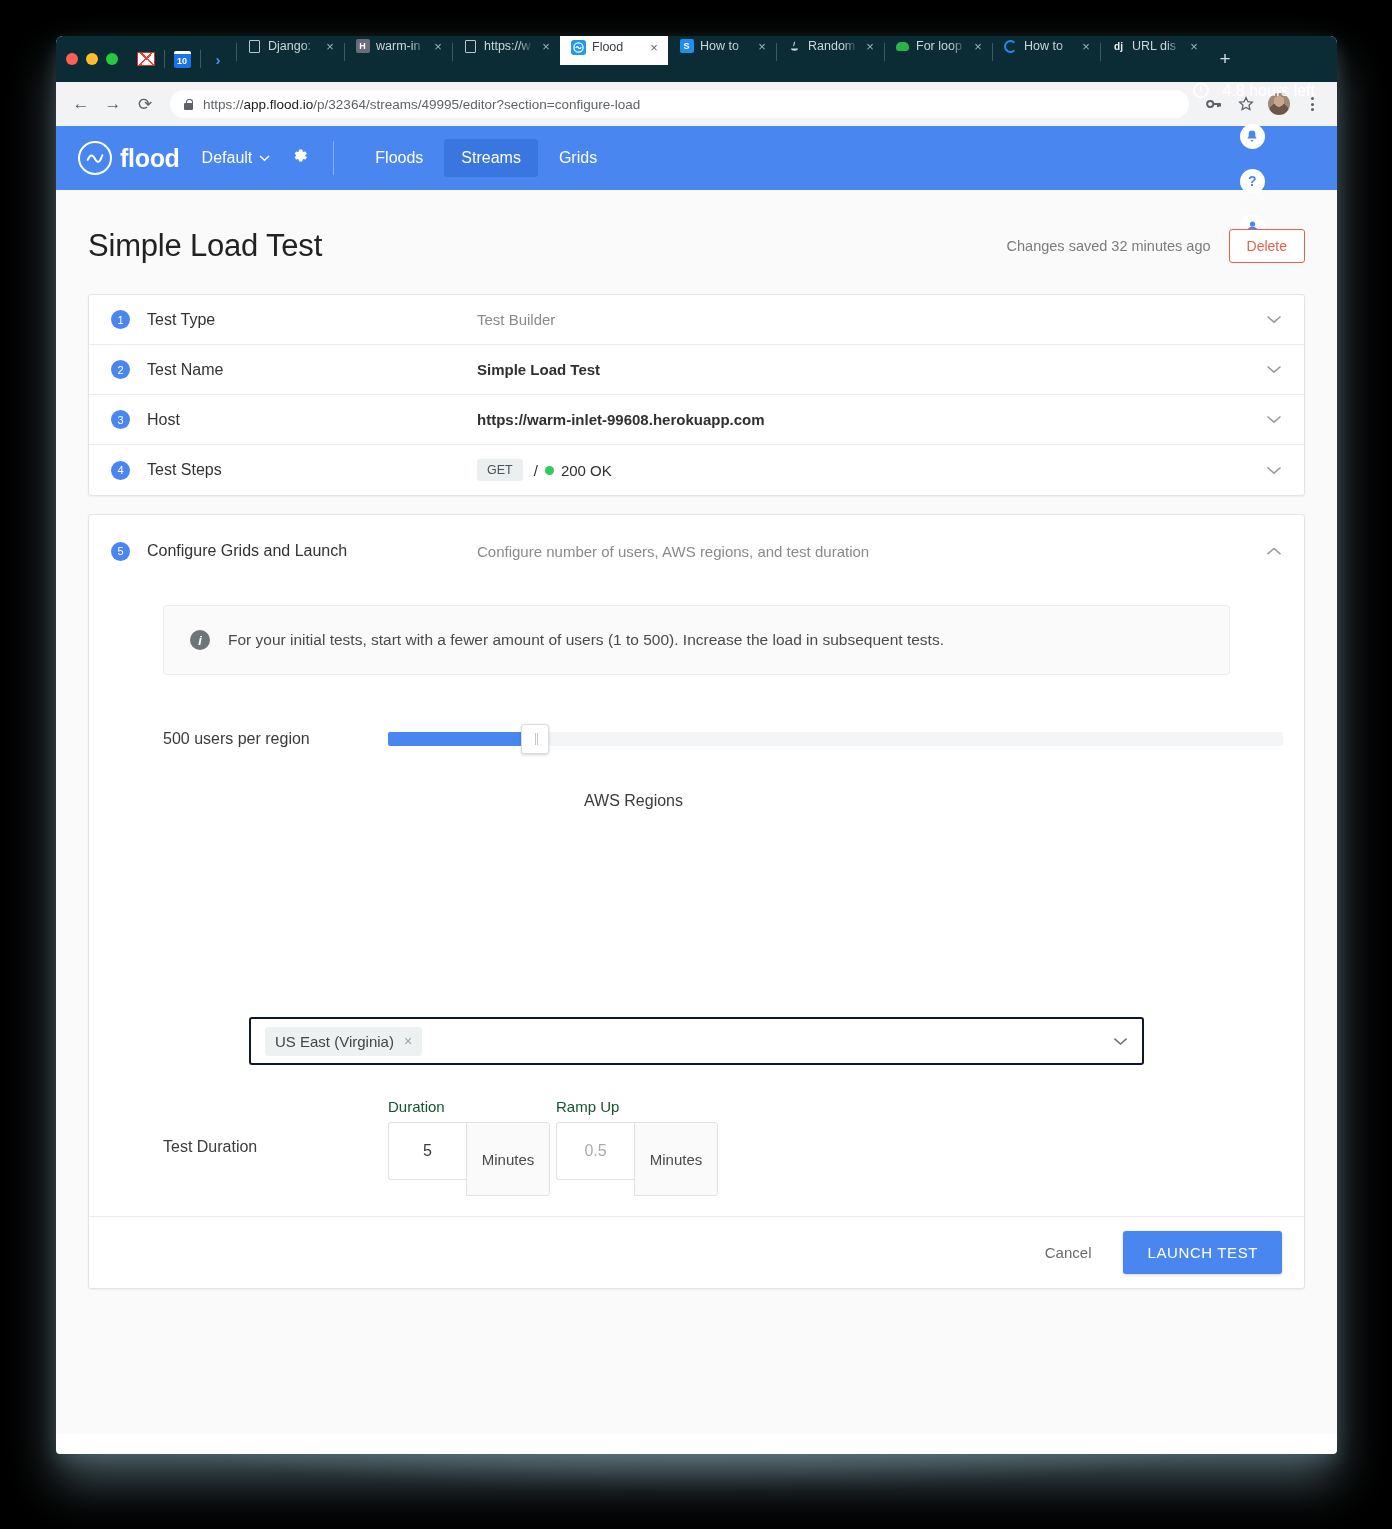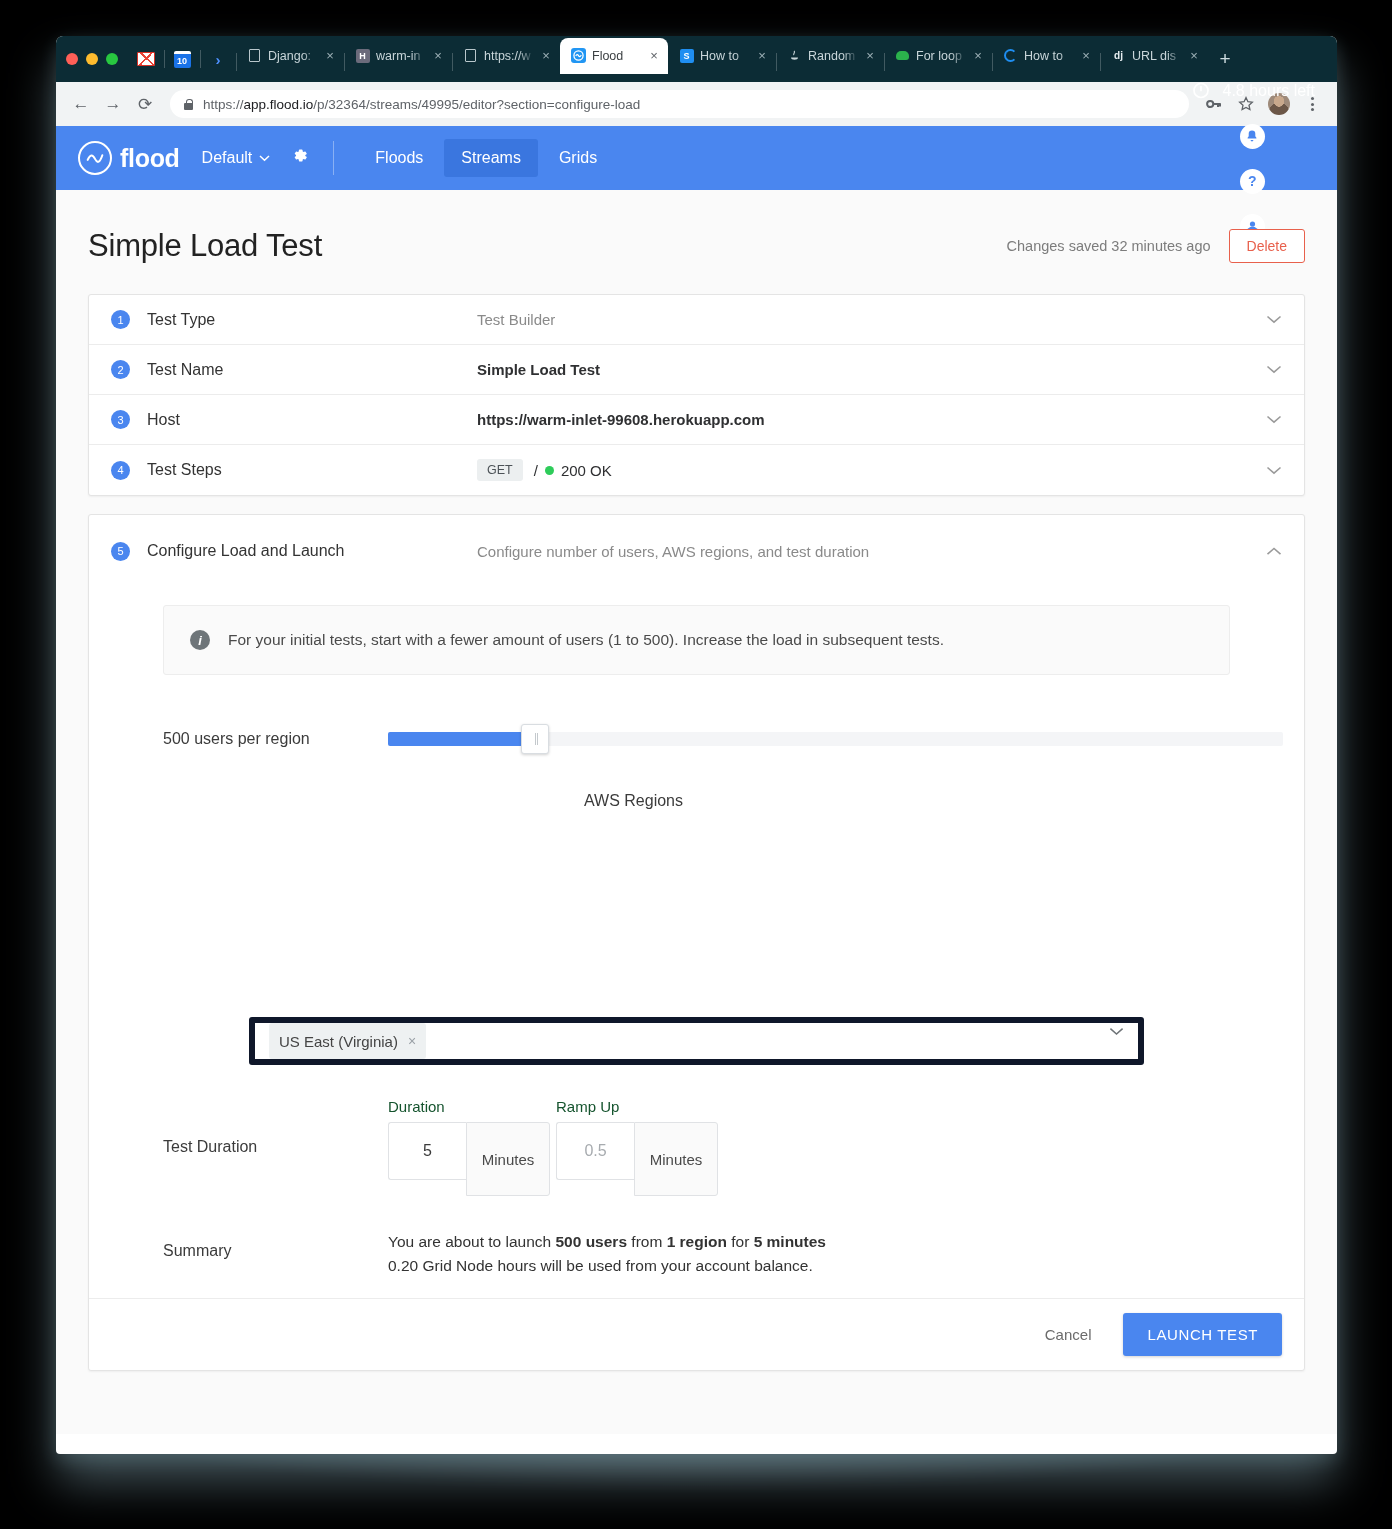--- a/index.html
+++ b/index.html
@@ -44,21 +44,21 @@
     background: rgba(255,255,255,.22);
   }
   .gmail-ico { width:18px;height:14px;background:#fff;border:1px solid #d93025;border-radius:1px;position:relative;overflow:hidden;}
   .gmail-ico::after{content:"";position:absolute;left:-1px;top:-1px;width:19px;height:15px;
     background:linear-gradient(135deg, transparent 44%, #ea4335 44%, #ea4335 50%, transparent 50%),
                linear-gradient(-135deg, transparent 44%, #ea4335 44%, #ea4335 50%, transparent 50%);}
   .cal-ico{width:17px;height:17px;background:#1a73e8;border-radius:2px;color:#fff;font-size:9px;
     font-weight:bold;display:flex;align-items:center;justify-content:center;border-top:3px solid #fff;}
   .chev-ico{color:#4d90fe;font-size:15px;font-weight:bold;}
 
-  .tabs { display:flex; align-items:center; height:53px; }
+  .tabs { display:flex; align-items:flex-start; height:53px; }
   .tab {
     height: 34px; min-width: 108px; max-width: 108px;
     display:flex; align-items:center; gap:6px; padding: 0 8px 0 11px;
     color:#c9d6da; font-size:12.5px; position:relative;
     border-radius: 8px 8px 0 0;
   }
   .tab .fav { width:15px; height:15px; flex:0 0 15px; display:flex;align-items:center;justify-content:center; }
   .tab .label { flex:1 1 auto; overflow:hidden; white-space:nowrap;
     -webkit-mask-image: linear-gradient(90deg,#000 70%,transparent 100%);
     mask-image: linear-gradient(90deg,#000 70%,transparent 100%); }
@@ -149,22 +149,22 @@
 
   .users-row { margin-top: 55px; }
   .slider { position:relative; height:14px; background:#f4f5f7; border-radius:2px; width:895px; }
   .slider-fill { position:absolute; left:0; top:0; height:14px; width:143px; background:#4a86ef; border-radius:2px 0 0 2px; }
   .slider-thumb { position:absolute; left:133px; top:-8px; width:28px; height:30px; background:#fff;
     border:1px solid #d9dde1; border-radius:3px; box-shadow:0 1px 3px rgba(0,0,0,.18);
     display:flex; align-items:center; justify-content:center; }
   .slider-thumb i { width:1px; height:12px; background:#c4c9cd; display:block; box-shadow:2px 0 0 #c4c9cd; }
 
   .regions-row { margin-top: 44px; flex-direction: column; }
-  .select-box { width:895px; height:48px; border:6px solid #0f172a; border-radius:3px; background:#fff;
-    display:flex; padding:0 14px; }
+  .select-box { width:895px; height:48px; border:2px solid #0f172a; border-radius:3px; background:#fff;
+    display:flex; align-items:center; padding:0 14px; }
   .chip { background:#eef1f2; border-radius:3px; padding:6px 10px; font-size:15px; color:#444;
     display:flex; align-items:center; gap:10px; }
   .chip .x { color:#9aa0a6; font-size:14px; }
   .sel-chev { margin-left:auto; color:#6e7377; font-size:14px; }
 
   .dur-row { margin-top: 33px; }
   .dur-group { display:flex; align-items:flex-end; gap:6px; }
   .dur-field { display:flex; flex-direction:column; }
   .dur-cap { font-size:15px; color:#14532d; margin-bottom:7px; }
   .dur-input-wrap { display:flex; }
@@ -428,21 +428,21 @@
           <svg width="16" height="9" viewBox="0 0 16 9">
               <path d="M1.5 1.5L8 7.2l6.5-5.7" fill="none" stroke="#9a9a9a" stroke-width="1.6"></path>
             </svg>
         </span>
       </div>
     </div>
 
     <div class="card card5">
       <div class="c5-head">
         <span class="badge">5</span>
-        <span class="acc-label">Configure Load and Launch</span>
+        <span class="acc-label">Configure Grids and Launch</span>
         <span class="c5-sub">Configure number of users, AWS regions, and test duration</span>
         <span class="chev">
           <svg width="16" height="9" viewBox="0 0 16 9">
               <path d="M1.5 7.2L8 1.5l6.5 5.7" fill="none" stroke="#9a9a9a" stroke-width="1.6"></path>
             </svg>
         </span>
       </div>
 
       <div class="c5-body">
 
@@ -495,27 +495,20 @@
                 <span class="dur-cap">Ramp Up</span>
                 <span class="dur-input-wrap">
                   <input class="dur-input placeholder" type="text" value="0.5" style="">
                   <span class="dur-unit">Minutes</span>
                 </span>
               </div>
             </div>
           </div>
         </div>
 
-        <div class="frow sum-row">
-          <div class="frow-label" style="padding-top:12px;">Summary</div>
-          <div class="frow-ctl">
-            <div class="sum-line"><span>You are about to launch </span><b>500 users</b><span> from </span><b>1 region</b><span> for </span><b>5 minutes</b></div>
-            <div class="sum-line">0.20 Grid Node hours will be used from your account balance.</div>
-          </div>
-        </div>
 
       </div>
 
       <div class="c5-foot">
         <button class="cancel-btn">Cancel</button>
         <button class="launch-btn">LAUNCH TEST</button>
       </div>
     </div>
 
   </div>

